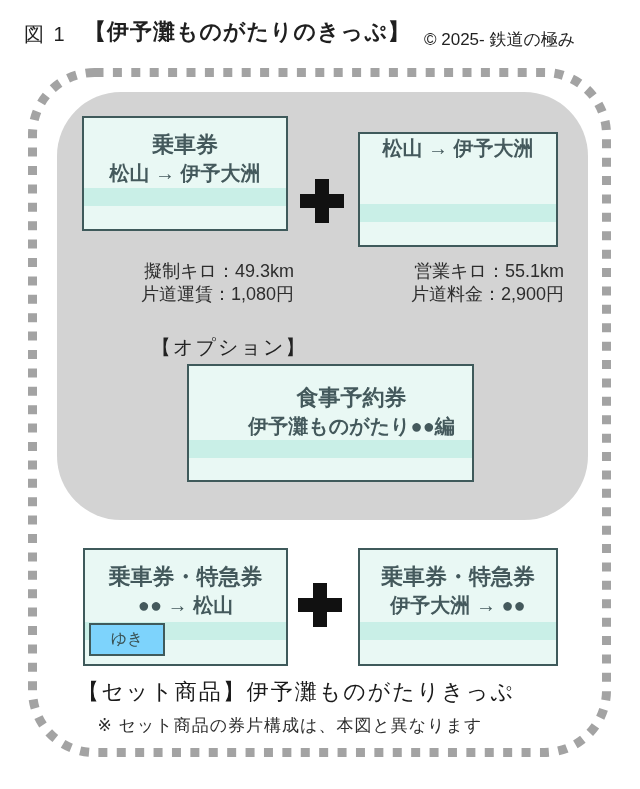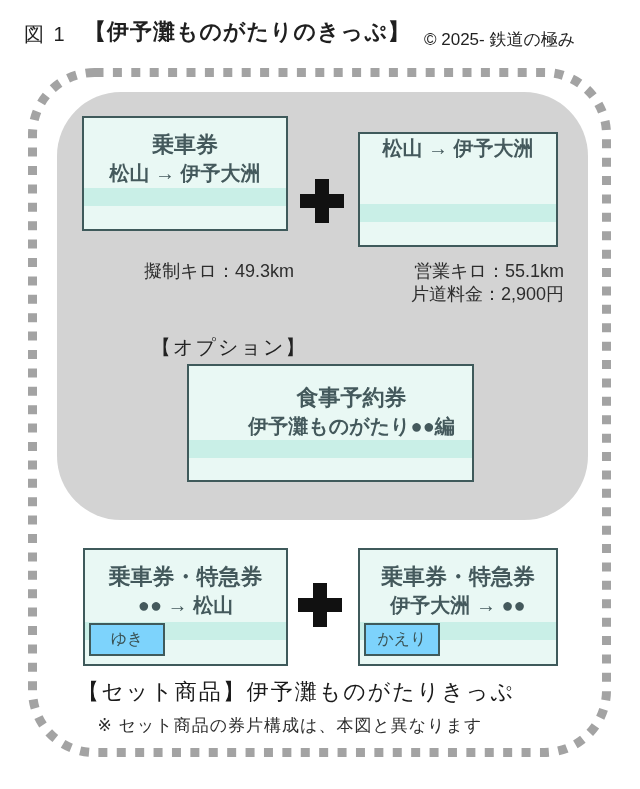--- a/index.html
+++ b/index.html
@@ -67,20 +67,21 @@
     <div class="v"></div>
   </div>
 
   <div class="ticket" style="left:358px;top:132px;width:200px;height:115px;">
     <div class="stripe"></div>
     <div class="tline tl2">松山 → 伊予大洲</div>
   </div>
 
   <div class="stats stats-left">
     <div>擬制キロ：49.3km</div>
+    <div>片道運賃：1,080円</div>
   </div>
   <div class="stats stats-right">
     <div>営業キロ：55.1km</div>
     <div>片道料金：2,900円</div>
   </div>
 
   <div class="option-label">【オプション】</div>
   <div class="ticket food" style="left:187px;top:364px;width:287px;height:118px;padding-left:42px;">
     <div class="stripe" style="top:74px;"></div>
     <div class="tline tl1">食事予約券</div>
@@ -96,19 +97,18 @@
 
   <div class="plus" style="left:298px;top:583px;">
     <div class="h"></div>
     <div class="v"></div>
   </div>
 
   <div class="ticket" style="left:358px;top:548px;width:200px;height:118px;">
     <div class="stripe" style="top:72px;"></div>
     <div class="tline tl1">乗車券・特急券</div>
     <div class="tline tl2">伊予大洲 → ●●</div>
-    <div class="tag">かえり</div>
   </div>
 
   <div class="set-label">【セット商品】伊予灘ものがたりきっぷ</div>
   <div class="set-note">※ セット商品の券片構成は、本図と異なります</div>
 
 </div>
 
 </body></html>

